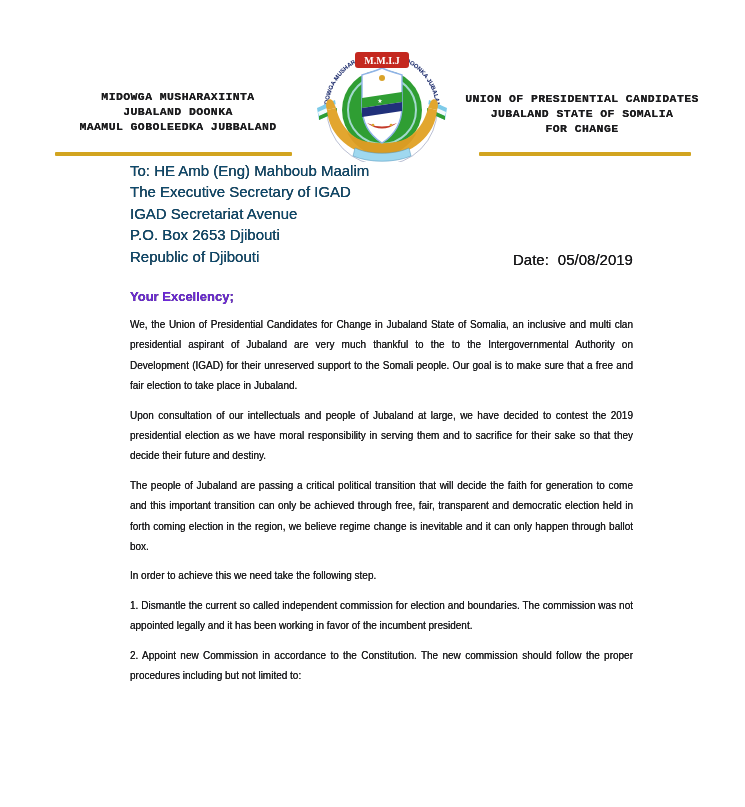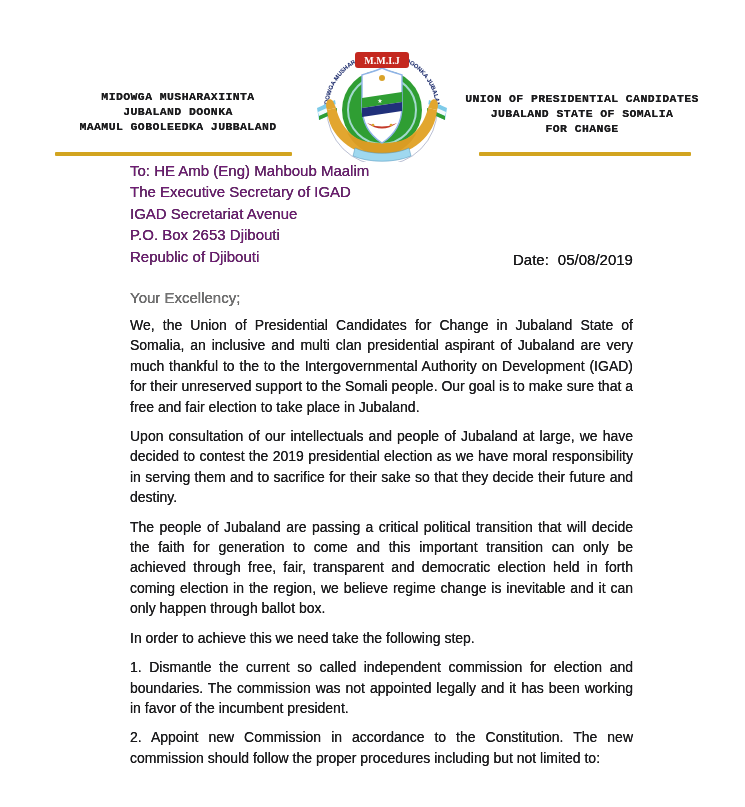--- a/index.html
+++ b/index.html
@@ -29,38 +29,39 @@
   .gold-line {
     position:absolute; top:152px; height:4px;
     background:#d2a41f; border-radius:1px;
   }
   .gold-line.left  { left:55px;  width:237px; }
   .gold-line.right { left:479px; width:212px; }
   
   .recipient {
     position:absolute; left:130px; top:160px;
     font-size:15px; line-height:21.4px;
-    color:#701a75;
+    color:#0c4a6e;
     text-shadow:0 0 0.5px #161618;
   }
   .date-line {
     position:absolute; left:513px; top:251px;
     font-size:15px; color:#161618;
     text-shadow:0 0 0.6px #161618;
     text-align:right;
   }
   .date-line .val { margin-left:9px; }
   .salutation {
     position:absolute; left:130px; top:289px;
-    font-size:15px; color:#737373;
+    font-size:13px; color:#6d28d9;
     text-shadow:0 0 0.5px #1a1a1c;
+    font-weight:bold;
   }
   .body-text {
     position:absolute; left:130px; top:315px; width:503px;
-    font-size:14px; line-height:20.4px;
+    font-size:10px; line-height:20.4px;
     color:#1a1a1c;
     text-shadow:0 0 0.4px #1a1a1c;
   }
   .body-text p {
     margin:0 0 9px 0;
     text-align:justify;
     text-align-last:left;
   }
 </style>
 </head>

